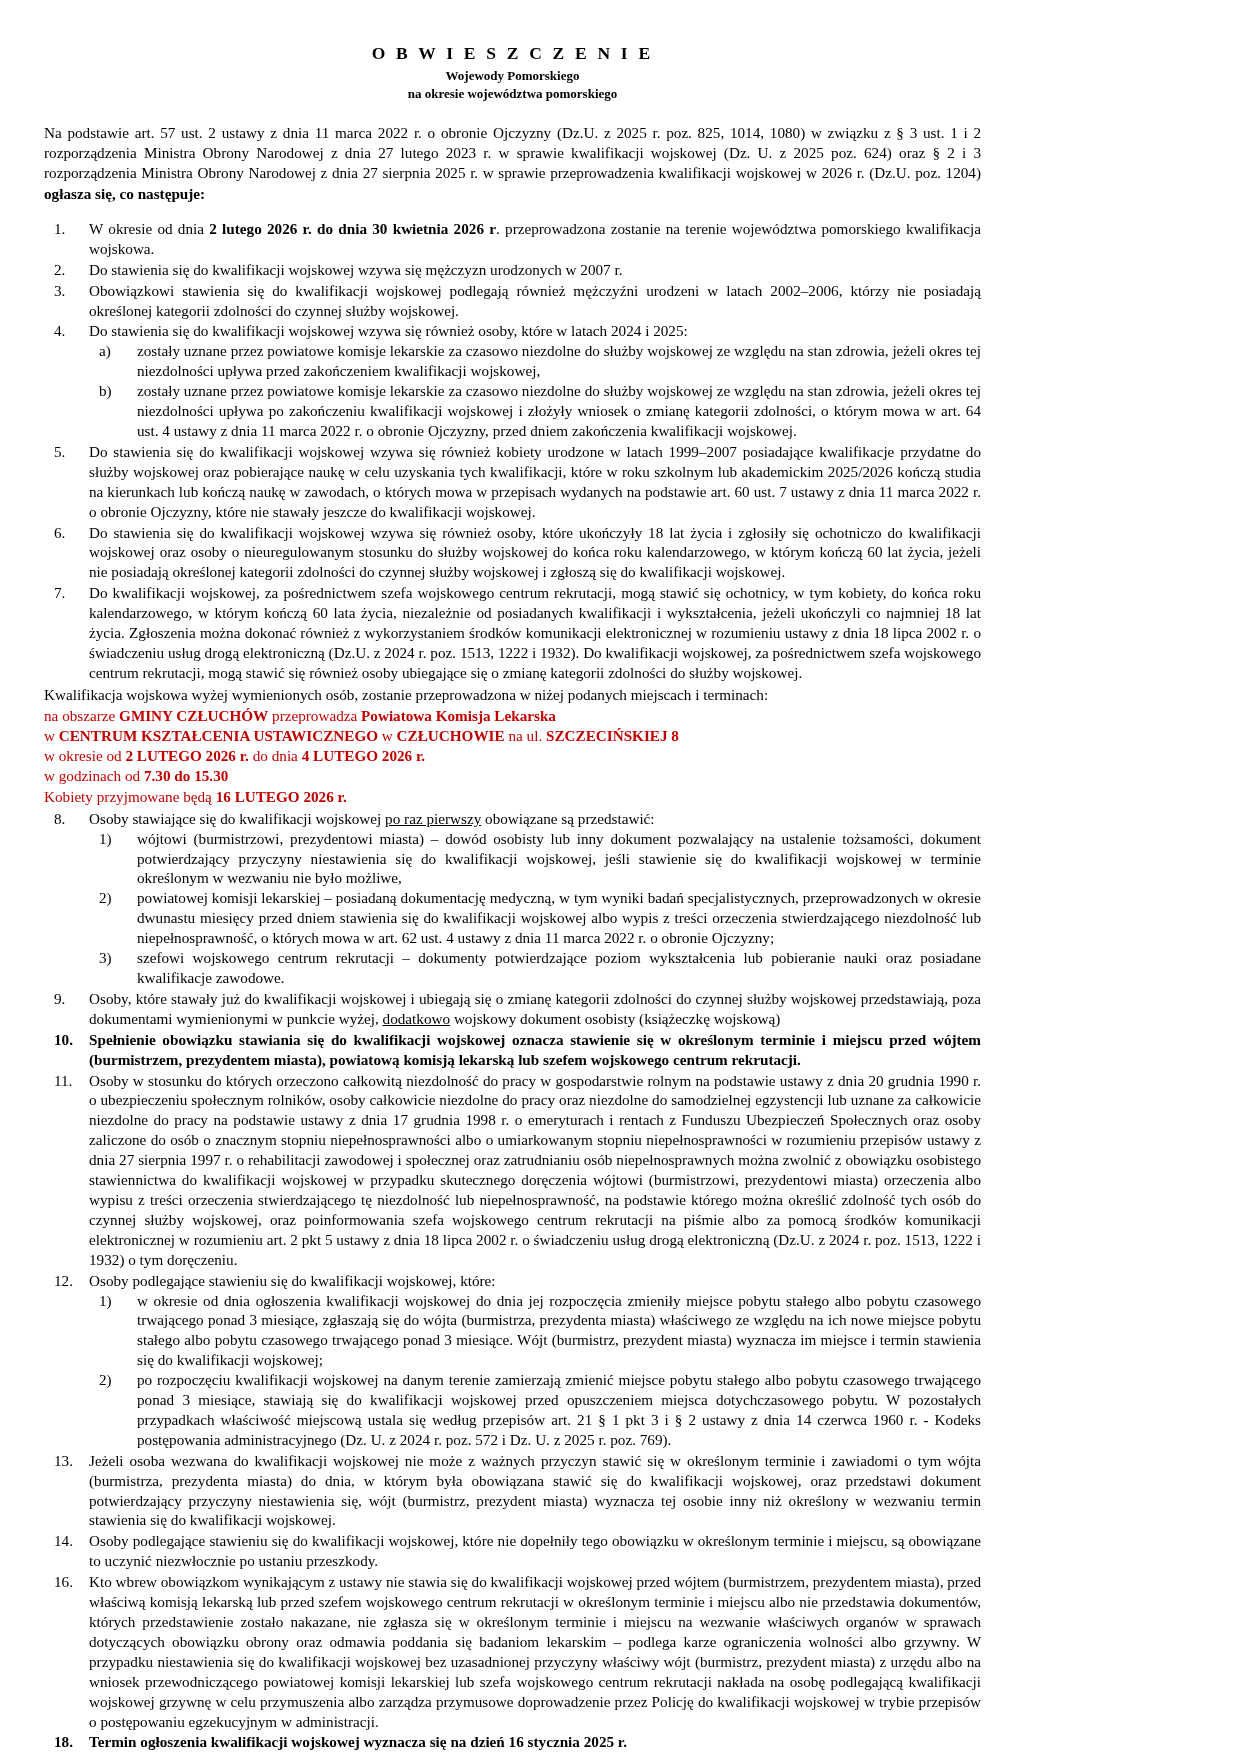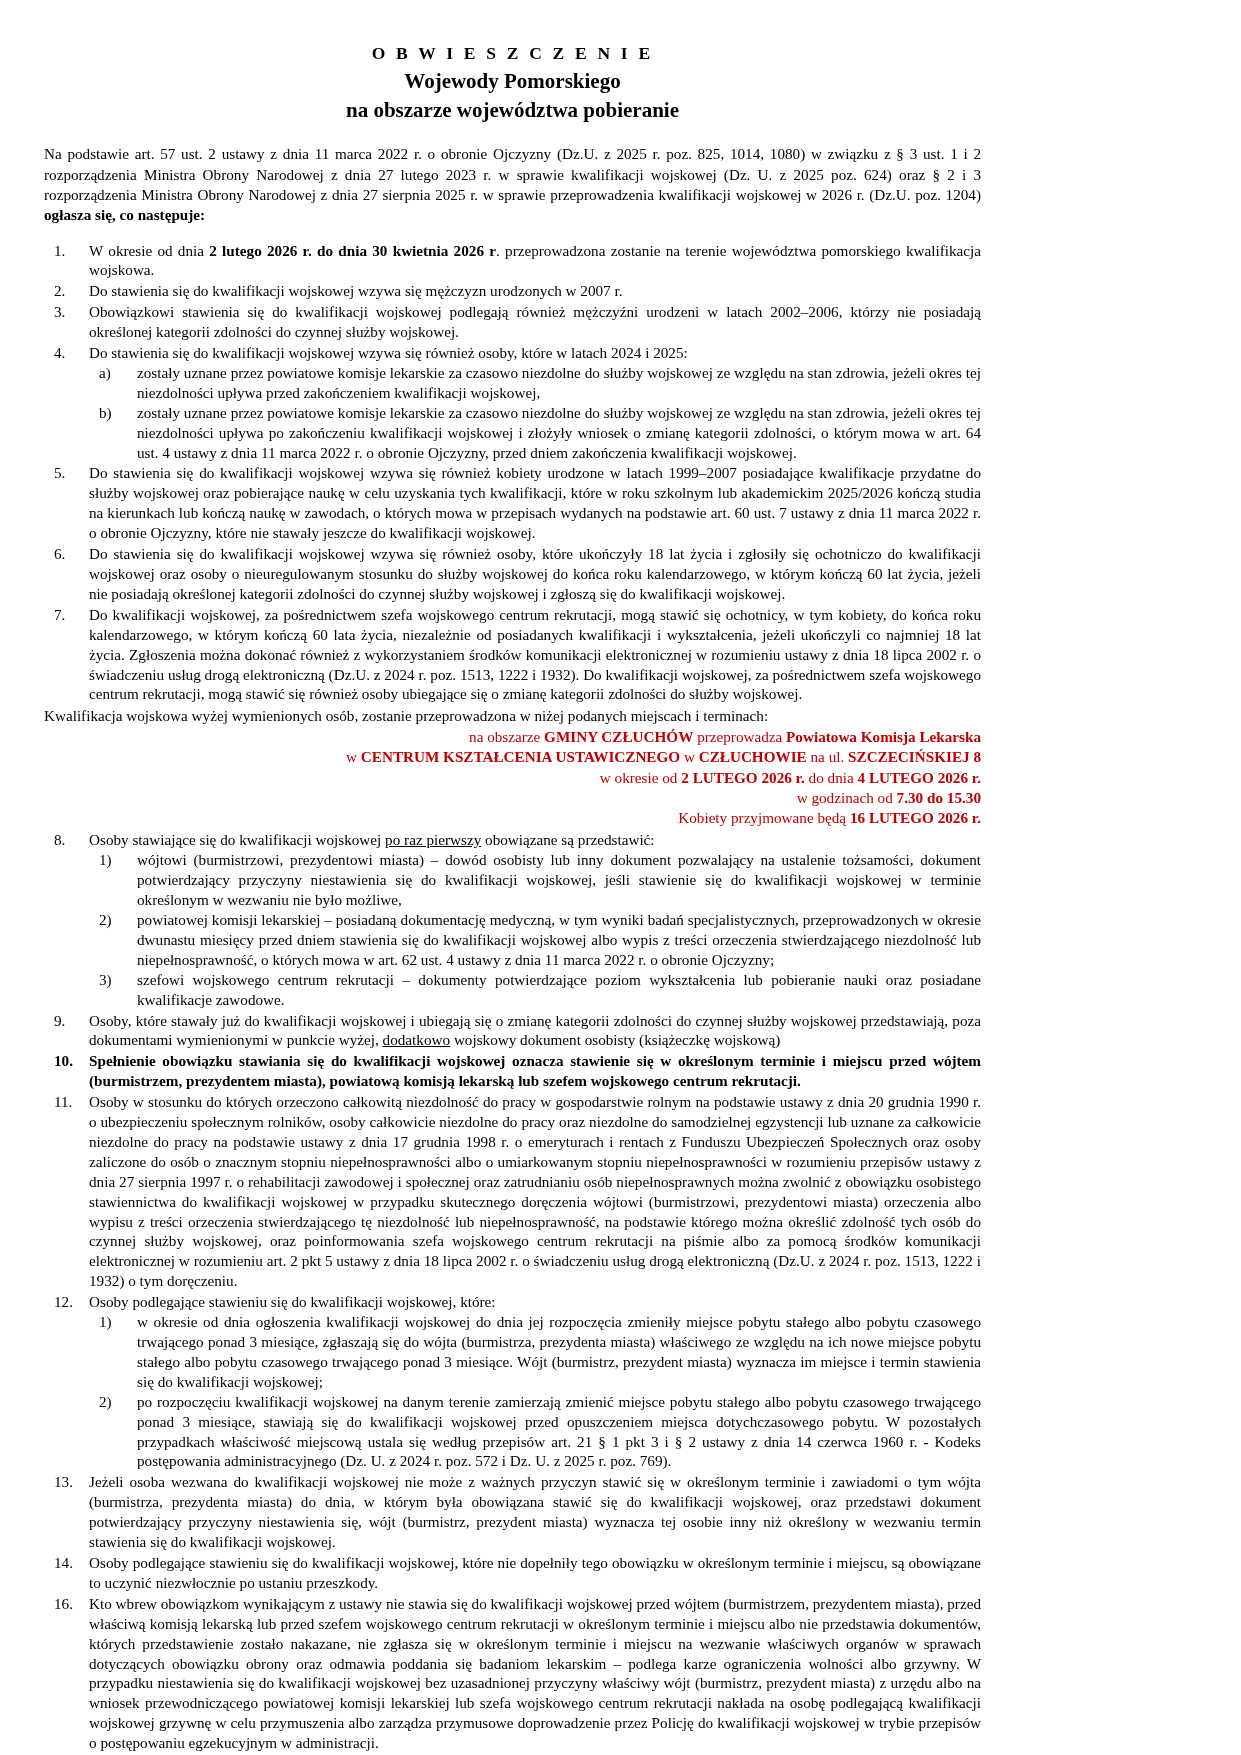--- a/index.html
+++ b/index.html
@@ -26,21 +26,21 @@
   .doc-title {
     text-align: center;
     font-weight: bold;
     font-size: 17.5px;
     letter-spacing: 3.2px;
     margin: 8px 0 2px 0;
   }
   .doc-subtitle {
     text-align: center;
     font-weight: bold;
-    font-size: 21px;
+    font-size: 13px;
     margin: 1px 0;
     line-height: 1.35;
   }
 
   
   .intro {
     margin-top: 20px;
     text-align: justify;
     text-justify: inter-word;
     line-height: 1.33;
@@ -90,21 +90,21 @@
   .li-bold-all { font-weight: bold; }
   .u { text-decoration: underline; }
 
   
   .lead-line {
     margin-top: 2px;
     line-height: 1.31;
   }
   .red-block {
     color: #c00000;
-    text-align: right;
+    text-align: left;
     font-weight: bold;
     line-height: 1.33;
     margin: 1px 0 2px 0;
   }
   .red-block .line { display: block; }
   .red-block .reg { font-weight: normal; }
 
   
   .signature {
     margin-top: 34px;
@@ -116,21 +116,21 @@
   .signature .line { display: block; }
 </style>
 </head>
 <body>
 
 <div class="page">
 
   <div>
     <div class="doc-title">O B W I E S Z C Z E N I E</div>
     <div class="doc-subtitle">Wojewody Pomorskiego</div>
-    <div class="doc-subtitle">na obszarze województwa pobieranie</div>
+    <div class="doc-subtitle">na okresie województwa pomorskiego</div>
   </div>
 
   <p class="intro"><span>Na podstawie art. 57 ust. 2 ustawy z dnia 11 marca 2022 r. o obronie Ojczyzny  (Dz.U. z 2025 r. poz. 825, 1014, 1080) w związku z § 3 ust. 1 i 2 rozporządzenia Ministra Obrony Narodowej z dnia 27 lutego 2023 r. w sprawie kwalifikacji wojskowej (Dz. U. z 2025 poz. 624) oraz § 2 i 3 rozporządzenia Ministra Obrony Narodowej z dnia 27 sierpnia 2025 r. w sprawie przeprowadzenia kwalifikacji wojskowej w 2026 r. (Dz.U. poz. 1204) </span><b>ogłasza się, co następuje:</b></p>
 
   <ol class="main-list">
 
     <li>
       <span class="num">1.</span><span>W okresie od dnia </span><b>2 lutego 2026 r. do dnia 30 kwietnia 2026 r</b><span>. przeprowadzona zostanie na terenie województwa pomorskiego kwalifikacja wojskowa.</span>
     </li>
 

